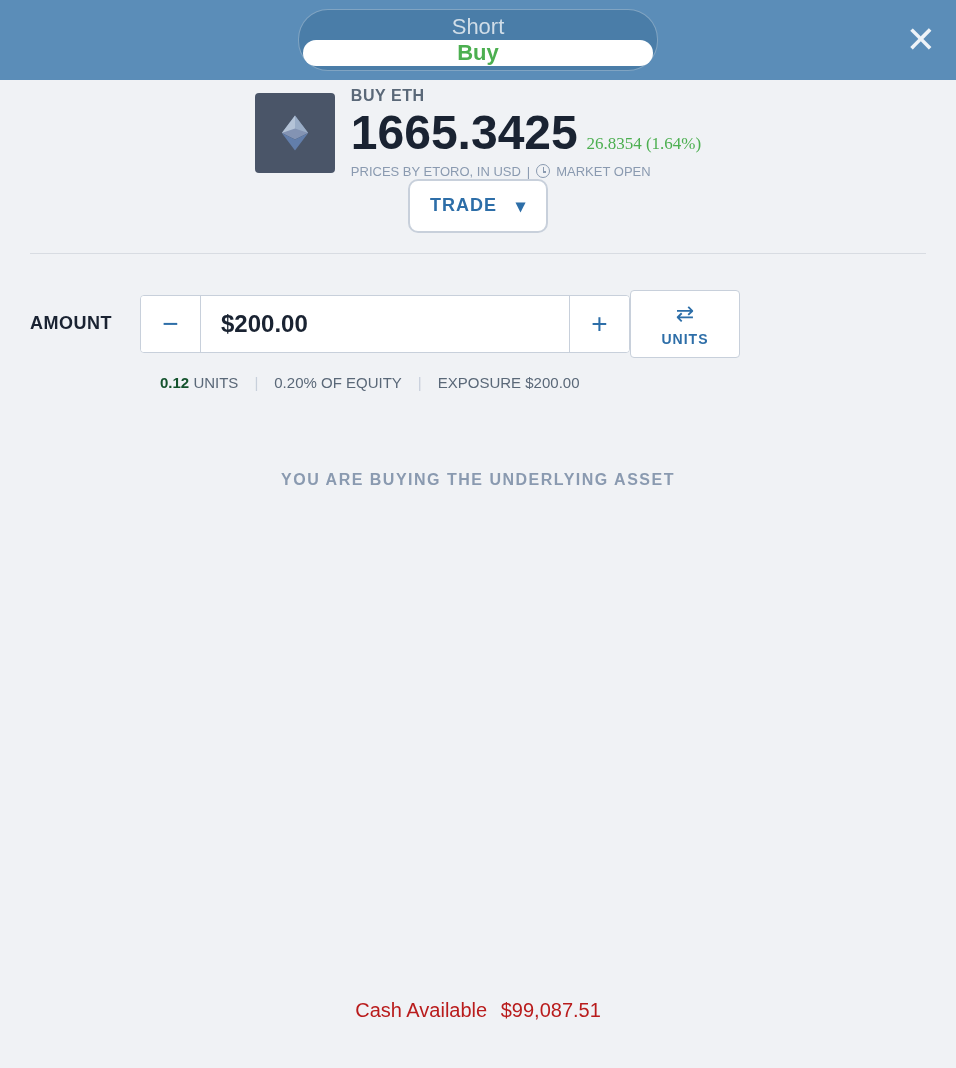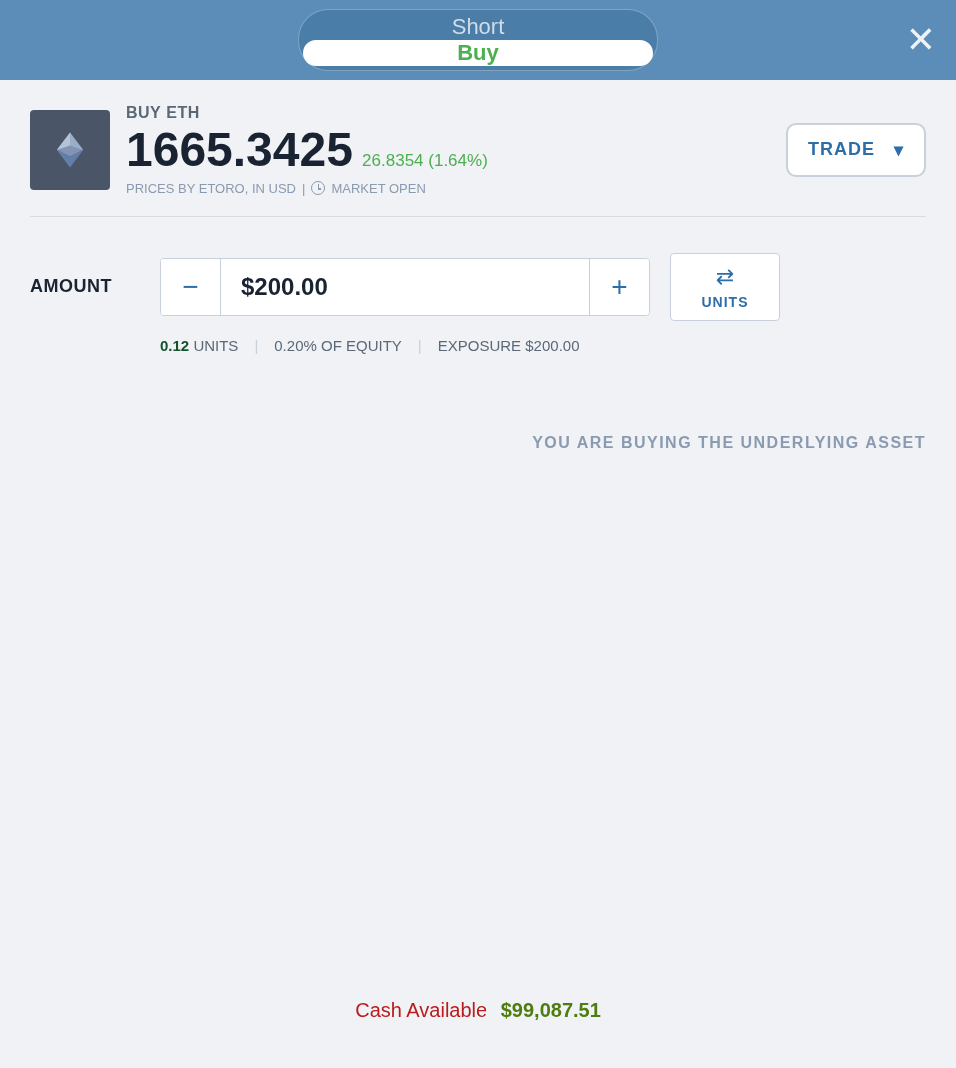--- a/index.html
+++ b/index.html
@@ -73,22 +73,23 @@
     .main {
       background: #f0f2f5;
       padding: 0 30px;
     }
 
     
     .asset-row {
       display: flex;
       align-items: center;
       justify-content: space-between;
-      padding: 24px 0 20px;
+      padding: 7px 0 20px;
       border-bottom: 1px solid #d8dce2;
+      flex-direction: column;
     }
 
     .asset-left {
       display: flex;
       align-items: center;
       gap: 16px;
     }
 
     .asset-logo {
       width: 80px;
@@ -122,20 +123,21 @@
       font-size: 48px;
       font-weight: 700;
       color: #1a2332;
       line-height: 1.1;
     }
 
     .price-change {
       font-size: 17px;
       color: #4caf50;
       font-weight: 500;
+      font-family: Liberation Serif, serif;
     }
 
     .price-meta {
       font-size: 13px;
       color: #8a9ab0;
       display: flex;
       align-items: center;
       gap: 6px;
       margin-top: 2px;
     }
@@ -196,21 +198,20 @@
     }
 
     
     .amount-section {
       padding: 36px 0 20px;
     }
 
     .amount-row {
       display: flex;
       align-items: center;
-      gap: 20px;
     }
 
     .amount-label {
       font-size: 18px;
       font-weight: 800;
       color: #1a2332;
       letter-spacing: 0.5px;
       min-width: 110px;
     }
 
@@ -296,21 +297,21 @@
       font-weight: 700;
       color: #14532d;
     }
 
     .sep {
       color: #c8d0db;
     }
 
     
     .underlying-notice {
-      text-align: right;
+      text-align: center;
       padding: 60px 0;
       font-size: 16px;
       font-weight: 700;
       color: #8a9ab0;
       letter-spacing: 1.5px;
     }
 
     
     .footer {
       position: absolute;
@@ -326,22 +327,22 @@
       font-size: 20px;
       color: #4a5568;
       margin-bottom: 16px;
     }
 
     .cash-available .cash-label {
       color: #b91c1c;
     }
 
     .cash-available .cash-value {
-      color: #4d7c0f;
-      font-weight: 700;
+      color: #b91c1c;
+      font-weight: 400;
       margin-left: 8px;
     }
 
     .open-trade-btn {
       width: 100%;
       height: 72px;
       background: #4a85b8;
       border: none;
       border-radius: 6px;
       color: white;

